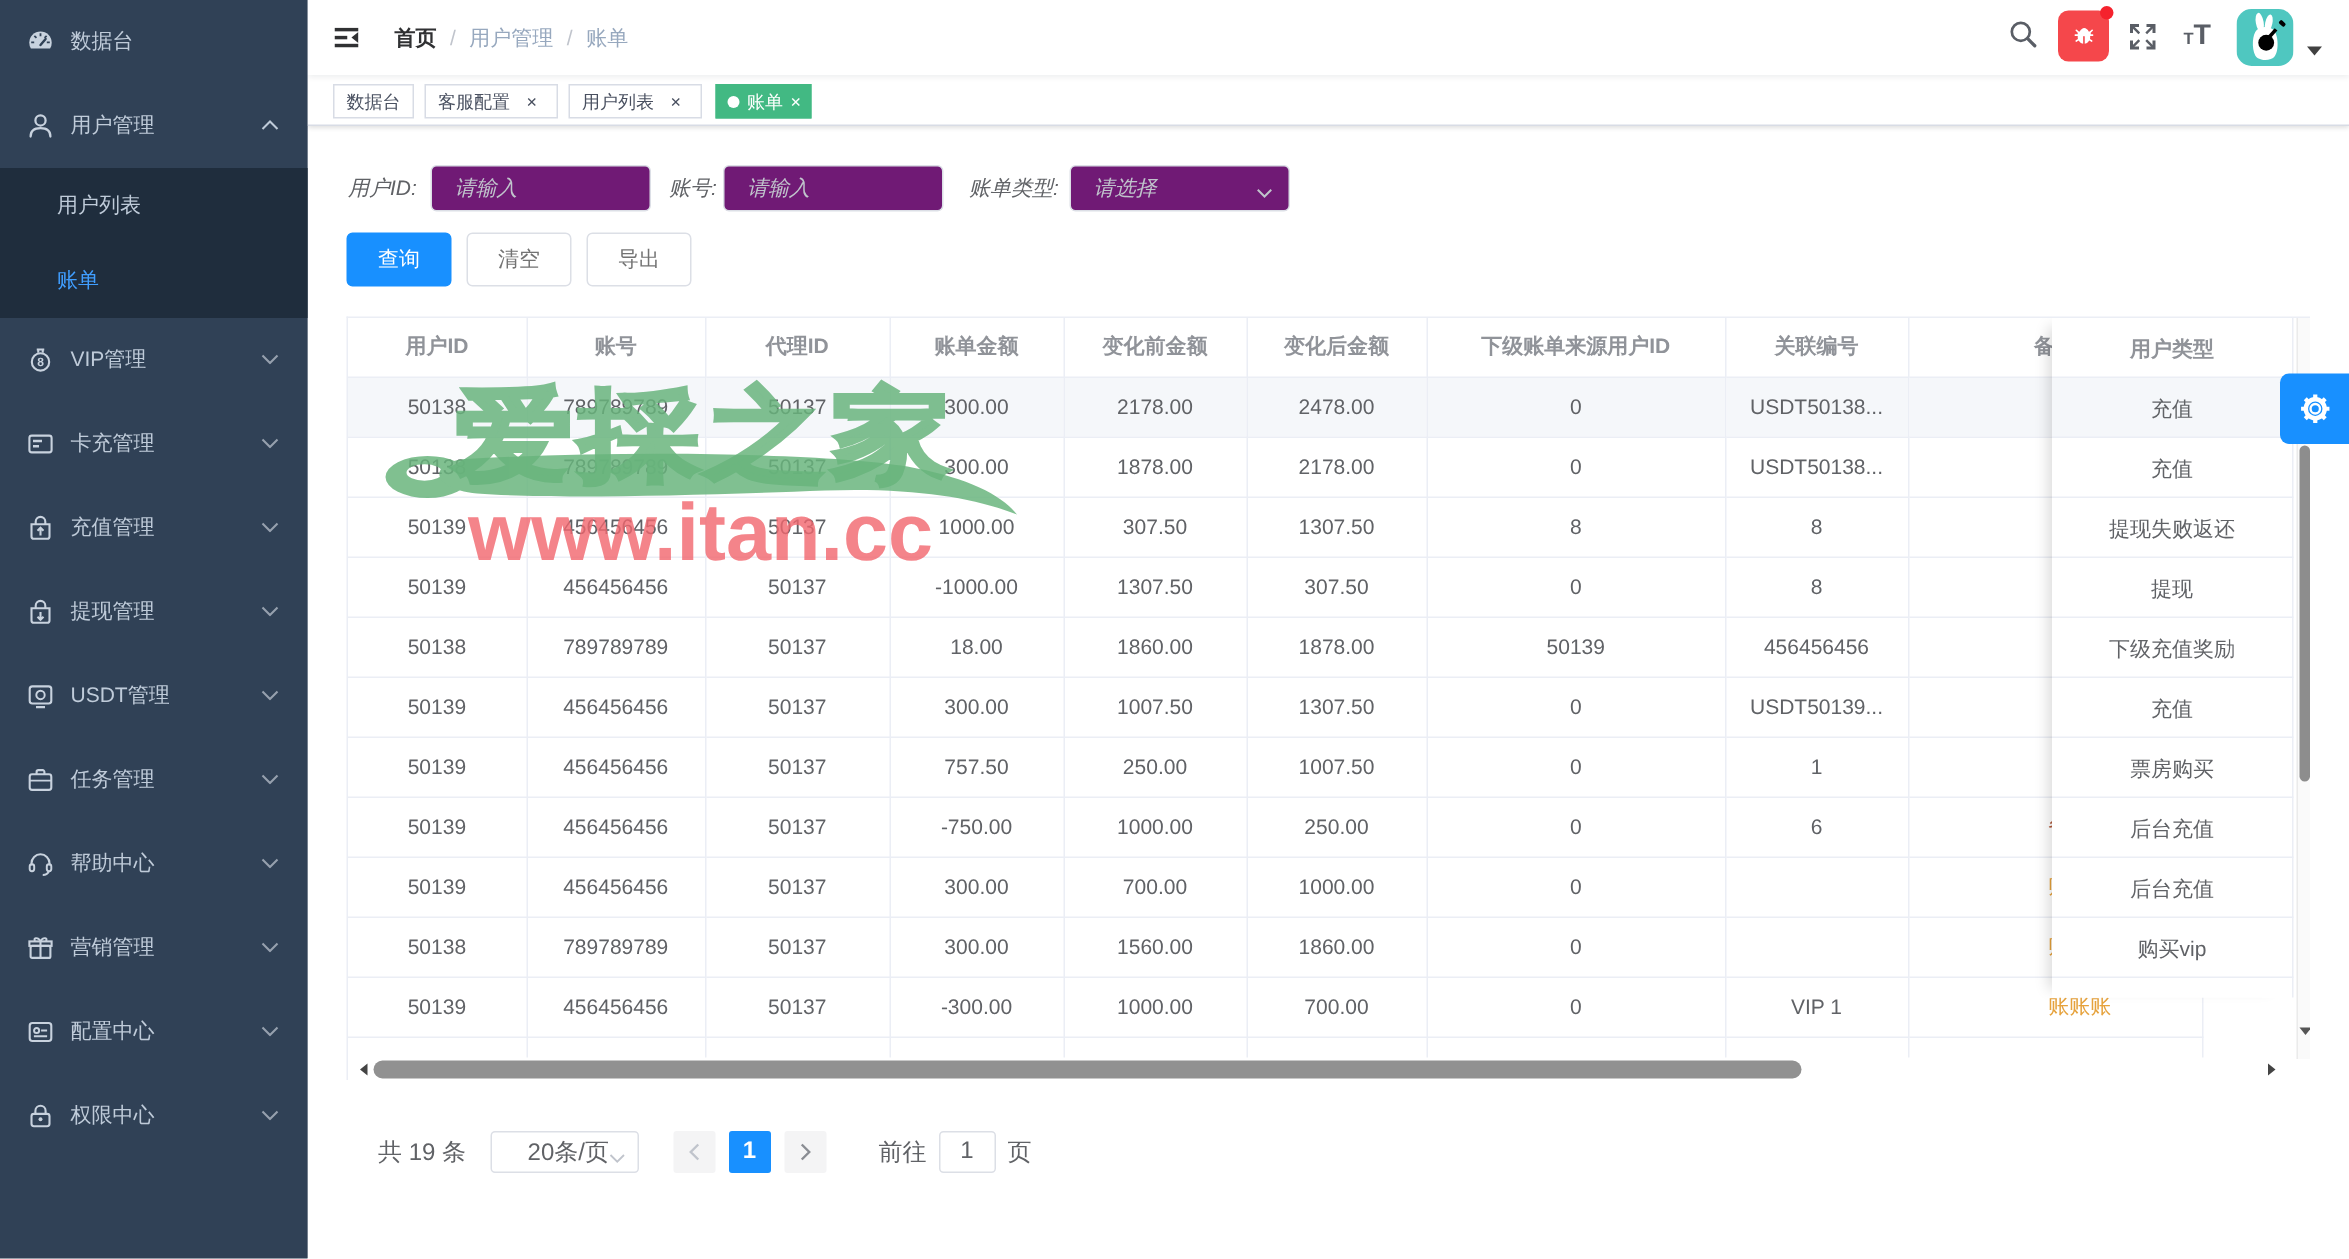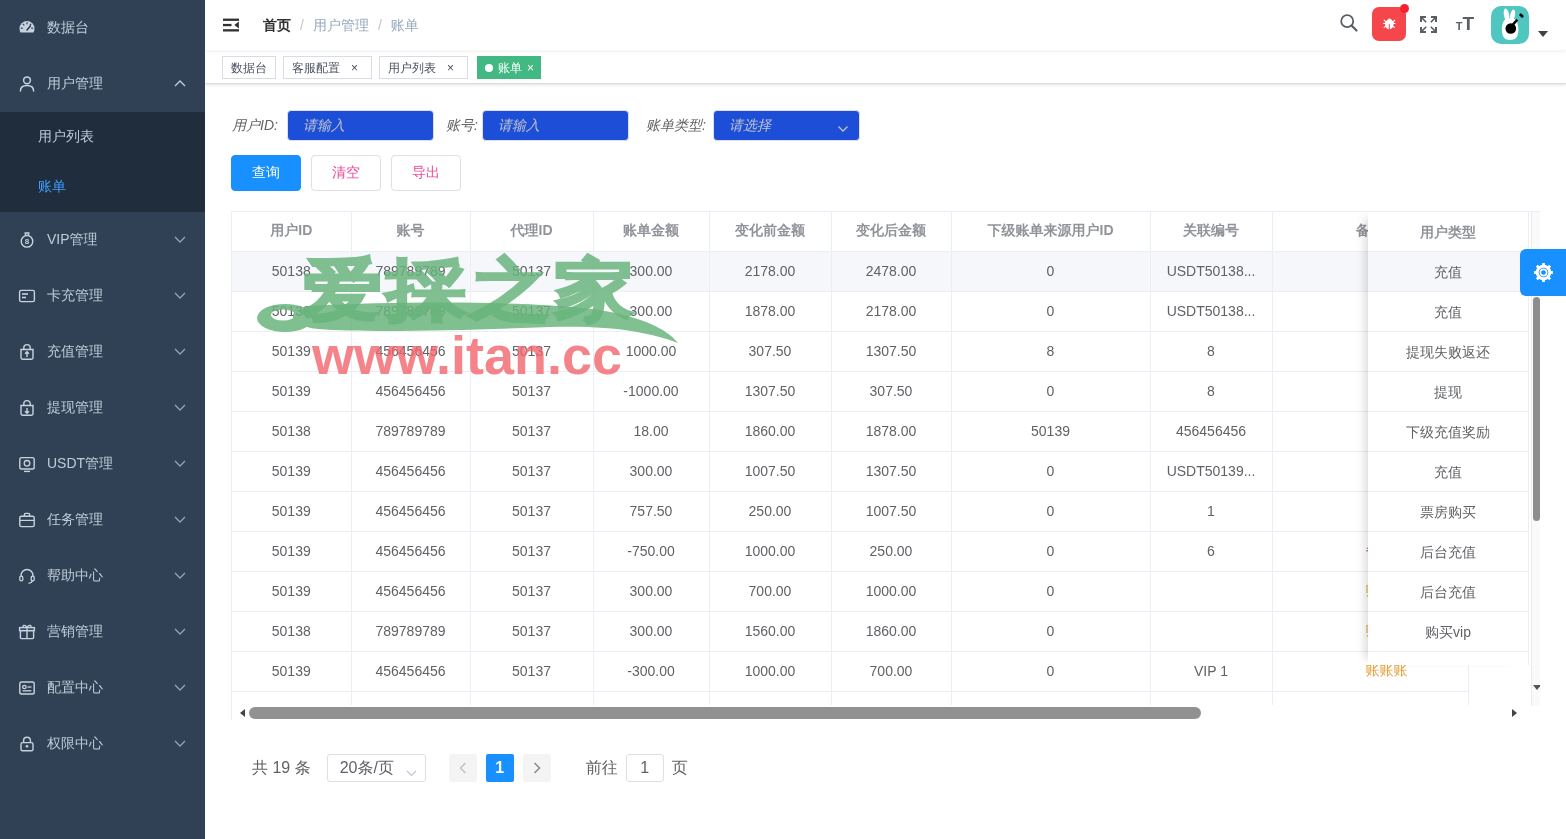--- a/index.html
+++ b/index.html
@@ -34,27 +34,27 @@
 .tag .x { margin-left:6px; font-size:12px; color:#495060; width:17px; text-align:center; }
 .tag.active { background:#42b983; border-color:#42b983; color:#fff; padding:0 5px 0 7px; margin-left:2px; }
 .tag.active .x { margin-left:4px; width:9px; }
 .tag.active .dot { display:inline-block; }
 .tag.active .x { color:#fff; }
 
 .content { padding:26px 26px 0 26px; position:relative; }
 .filter { position:relative; height:31px; font-size:14px; color:#606266; }
 .filter > span { position:absolute; top:0;font-style:italic; }
 .flabel { line-height:31px; }
-.finput { width:147px; height:31px; border:1px solid #dcdfe6; border-radius:4px; display:flex; align-items:center; padding-left:15px; color:#c0c4cc; font-size:14px; background:#1d4ed8; }
+.finput { width:147px; height:31px; border:1px solid #dcdfe6; border-radius:4px; display:flex; align-items:center; padding-left:15px; color:#c0c4cc; font-size:14px; background:#701a75; }
 .fsel { position:relative; }
 .fsel .chev { position:absolute; right:10px; top:9px; }
 .btnrow { margin-top:14px; display:flex;text-align:right; }
 .btn { height:36px; border-radius:4px; font-size:14px; display:flex; align-items:center; justify-content:center; padding:0 20px; }
 .btn.primary { background:#1890ff; color:#fff; border:1px solid #1890ff; }
-.btn.plain { background:#fff; color:#ec4899; border:1px solid #dcdfe6; margin-left:10px; }
+.btn.plain { background:#fff; color:#737373; border:1px solid #dcdfe6; margin-left:10px; }
 
 .twrap { position:relative; margin-top:20px; width:1309px; height:509px; overflow:hidden; border-top:1px solid #ebeef5; border-left:1px solid #ebeef5; }
 table.etab { border-collapse:collapse; table-layout:fixed; width:1236px; font-size:14px; }
 table.etab th { height:39px; font-weight:700; color:#909399; background:#fff; border-right:1px solid #ebeef5; border-bottom:1px solid #ebeef5; text-align:center; padding:0; white-space:nowrap; overflow:hidden; }
 table.etab td { height:40px; color:#606266; border-right:1px solid #ebeef5; border-bottom:1px solid #ebeef5; text-align:center; padding:0; white-space:nowrap; overflow:hidden; }
 table.etab tr.stripe td { background:#f5f7fa; }
 .fixcol { position:absolute; top:0; left:1136px; width:161px; background:#fff; z-index:5; box-shadow:-9px 0 9px -6px rgba(0,0,0,.15); }
 .fixcol .fc { height:40px; line-height:40px; text-align:center; font-size:14px; color:#606266; border-bottom:1px solid #ebeef5; border-right:1px solid #ebeef5; background:#fff; }
 .fixcol .fc.head { color:#909399; font-weight:700; }
 .fixcol .fc.stripe { background:#f5f7fa; }
@@ -62,21 +62,21 @@
 .vsb { position:absolute; right:0; top:0; width:9px; height:494px; background:#fafafa; border-left:1px solid #ebebeb; z-index:6; }
 .vsb .thumb { position:absolute; left:1px; width:7px; top:85px; height:224px; background:#8d8d8d; border-radius:4px; }
 .vsb .dn { position:absolute; left:1px; top:473px; width:0; height:0; border:4px solid transparent; border-top:5px solid #555; }
 .hsb { position:absolute; left:0; bottom:0; height:15px; width:1297px; background:#fff; z-index:6; }
 .hsb .thumb { position:absolute; left:17px; top:2px; height:12px; width:952px; background:#919191; border-radius:6px; }
 .hsb .lt { position:absolute; left:4px; top:4px; width:0; height:0; border:4px solid transparent; border-right:5px solid #444; }
 .hsb .rt { position:absolute; right:8px; top:4px; width:0; height:0; border:4px solid transparent; border-left:5px solid #444; }
 
 .pager { margin-top:34px; display:flex; align-items:center; font-size:16px; color:#606266; padding-left:21px; }
 .pager .total { margin-right:16px; }
-.psel { width:99px; height:28px; border:1px solid #dcdfe6; border-radius:3px; position:relative; display:flex; align-items:center; padding-left:12px; color:#606266; margin-right:23px; }
+.psel { width:99px; height:28px; border:1px solid #dcdfe6; border-radius:3px; position:relative; display:flex; align-items:center; padding-left:24px; color:#606266; margin-right:23px; }
 .psel .chev { position:absolute; right:8px; top:8px; }
 .pbtn { width:28px; height:28px; border-radius:2px; background:#f4f4f5; display:flex; align-items:center; justify-content:center; margin-right:9px; color:#303133; }
 .pbtn.cur { background:#1890ff; color:#fff; font-weight:700; margin:0 9px 0 0; }
 .pbtn svg { display:block; }
 .goto { margin-left:26px; display:flex; align-items:center; }
 .goto .gin { width:38px; height:28px; border:1px solid #dcdfe6; border-radius:3px; text-align:center; line-height:26px; margin:0 8px; color:#606266; }
 
 #gearbtn { position:fixed; right:0; top:249px; width:46px; height:47px; background:#1890ff; border-radius:6px 0 0 6px; z-index:60; display:flex; align-items:center; justify-content:center; }
 
 #watermark { position:fixed; left:0; top:0; z-index:40; pointer-events:none; }

